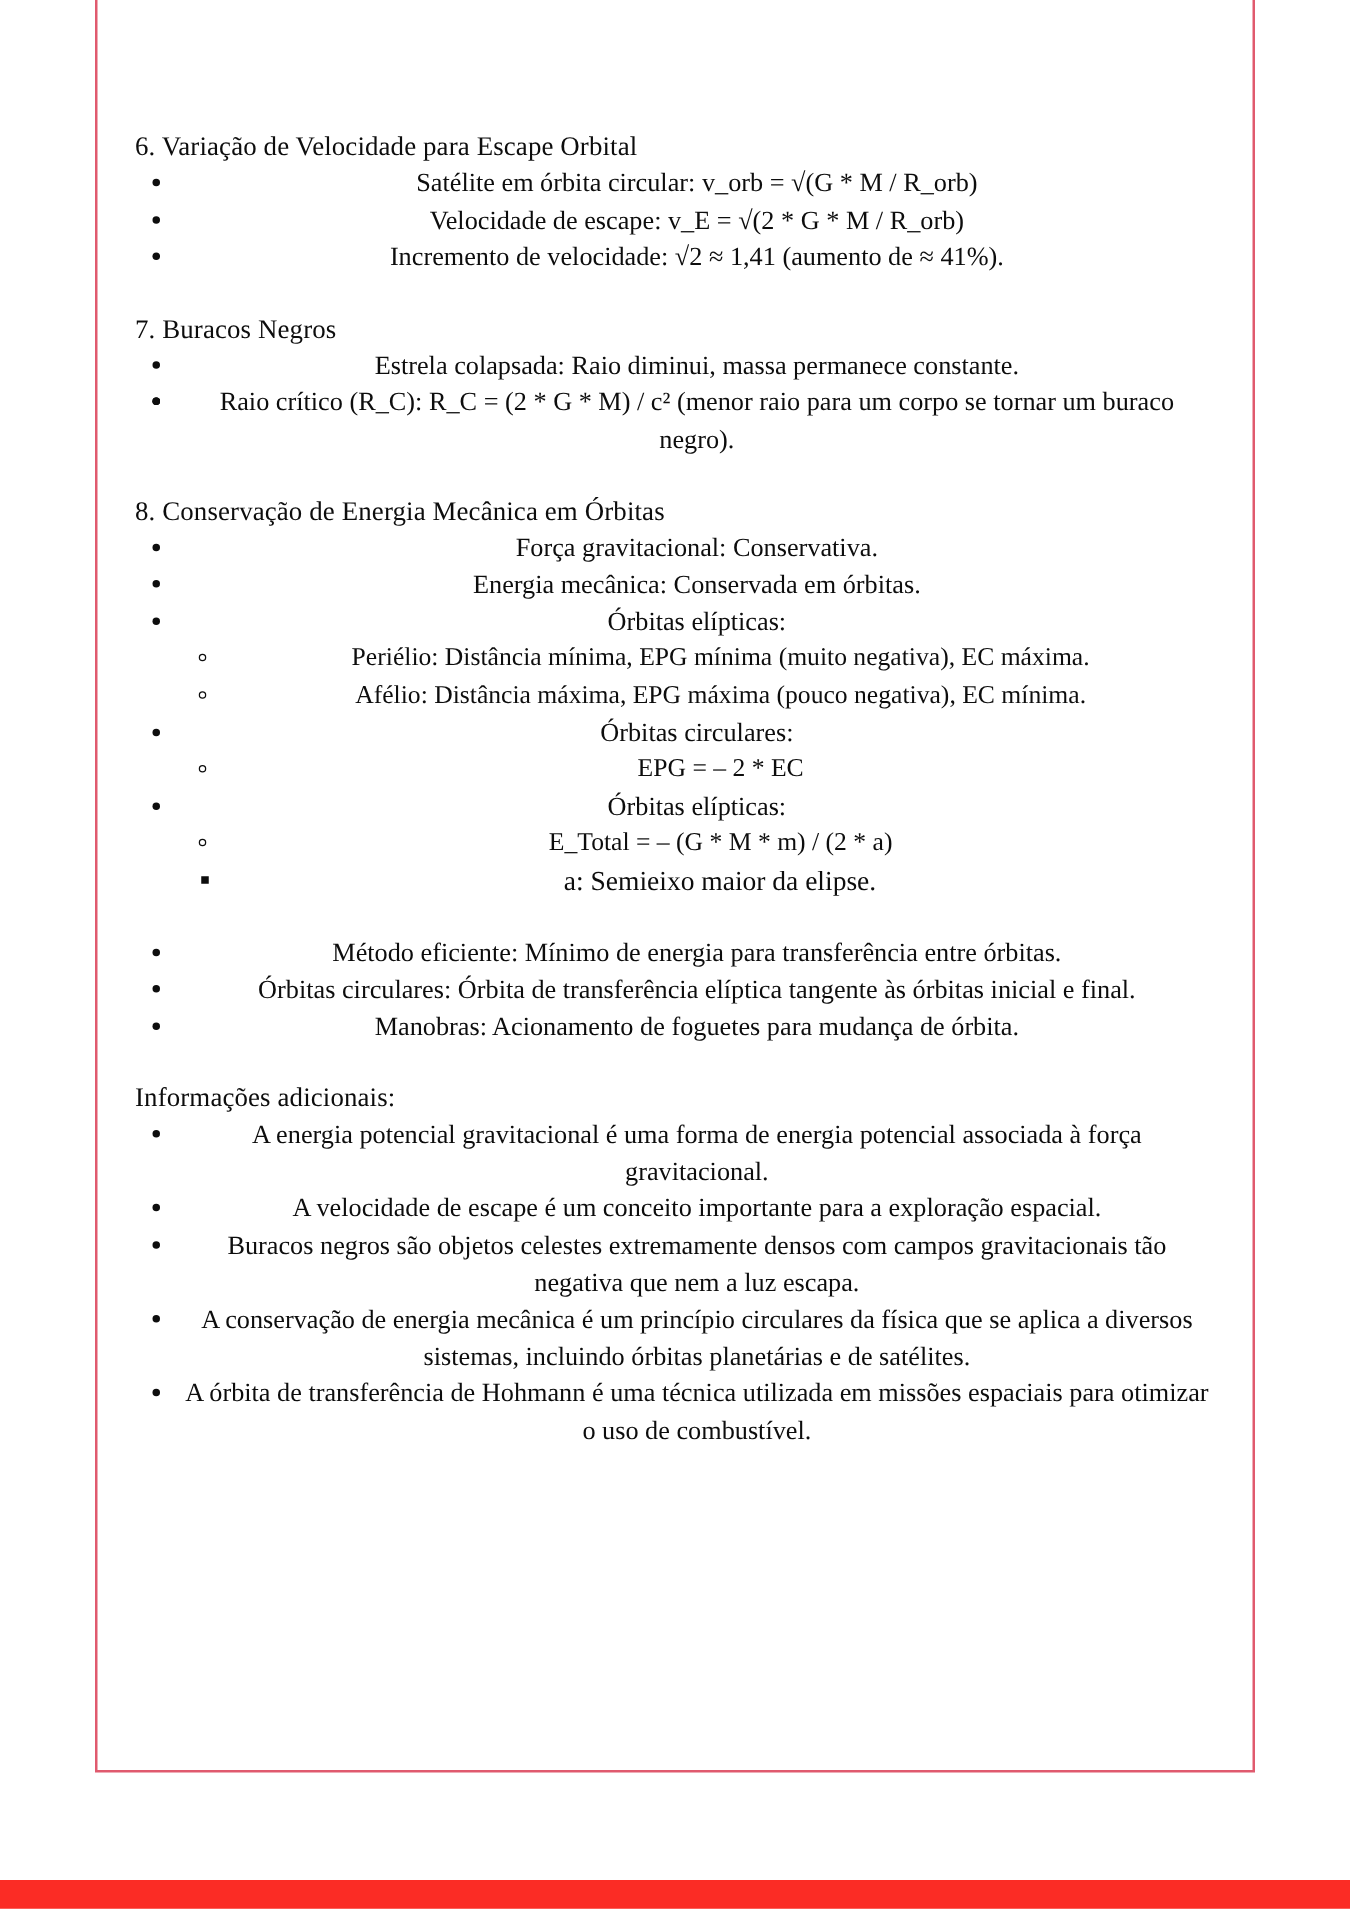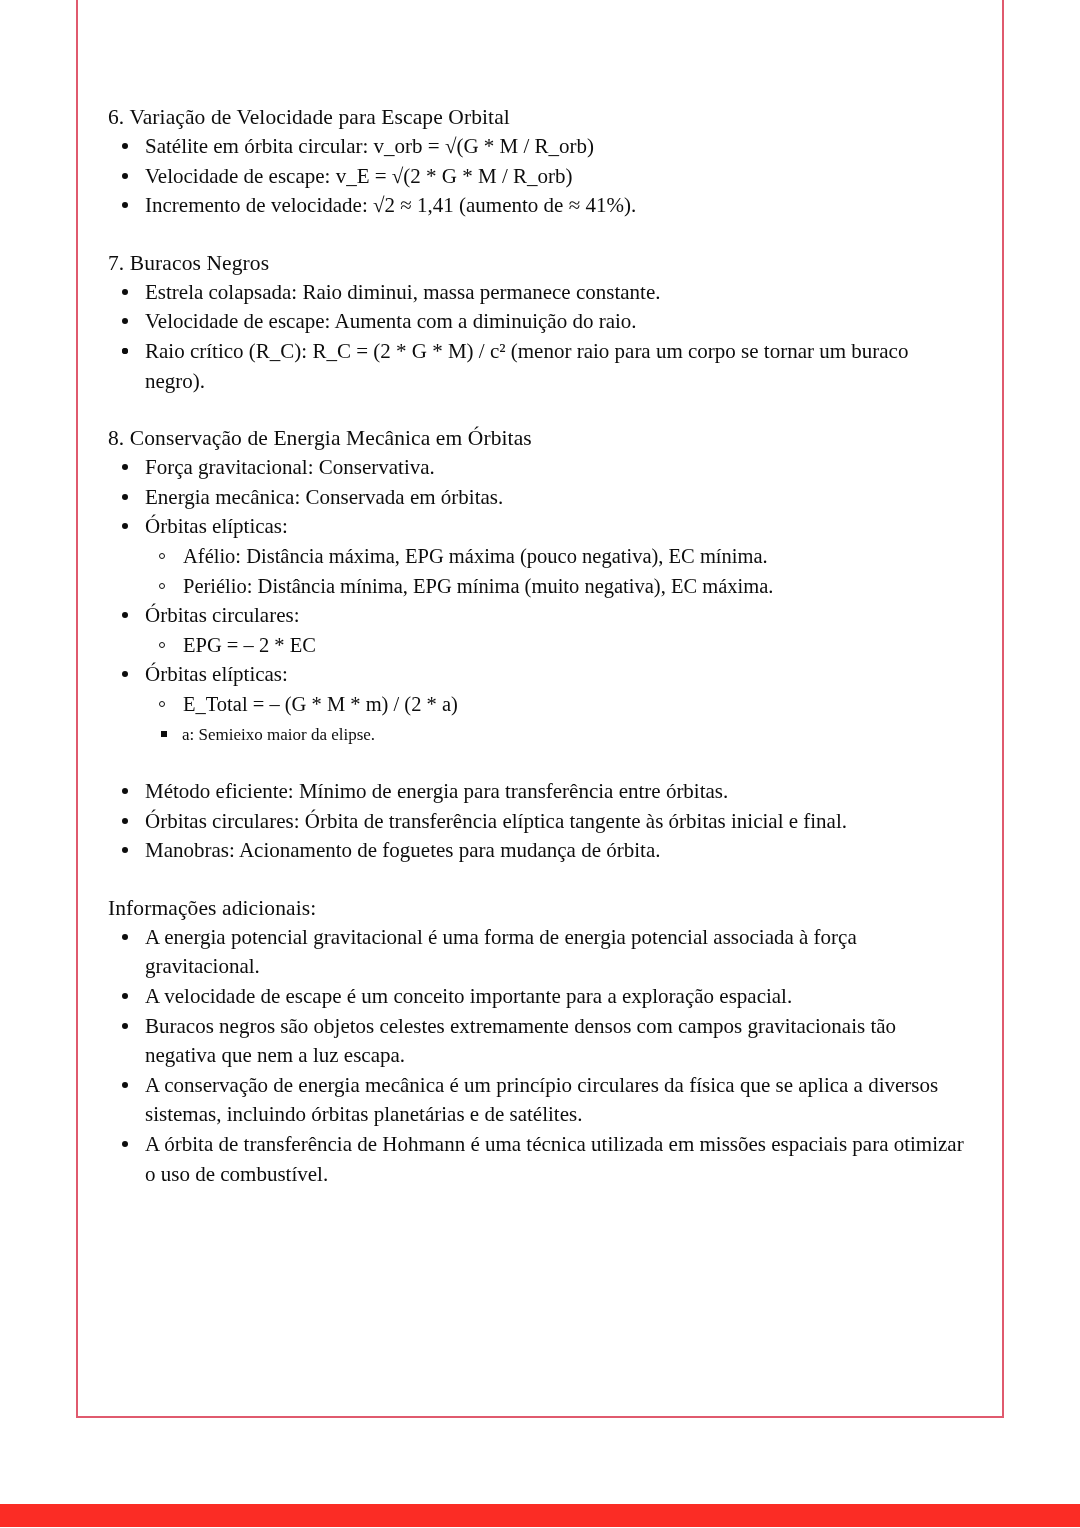--- a/index.html
+++ b/index.html
@@ -58,20 +58,21 @@
     margin: 0 0 0 0;
   }
   .gap-before {
     margin-top: 28px;
   }
 
   ul.lv1, ul.lv2, ul.lv3 {
     margin: 0;
     padding: 0;
     list-style: none;
+    text-align: center;
   }
   ul.lv1 > li, ul.lv2 > li, ul.lv3 > li {
     position: relative;
     font-size: 21px;
     line-height: 29.6px;
     margin: 0;
     padding: 0;
   }
 
   
@@ -108,21 +109,21 @@
     background: transparent;
     box-sizing: border-box;
   }
 
   
   ul.lv3 {
     margin-left: 40px;
   }
   ul.lv3 > li {
     padding-left: 34px;
-    font-size: 17px;
+    font-size: 22px;
   }
   ul.lv3 > li > .bullet3 {
     position: absolute;
     left: 13px;
     top: 11px;
     width: 6px;
     height: 6px;
     background: #0d0d0d;
   }
 </style>
@@ -139,36 +140,36 @@
       <li><span class="bullet1"></span><span>Satélite em órbita circular: v_orb = √(G * M / R_orb)</span></li>
       <li><span class="bullet1"></span><span>Velocidade de escape: v_E = √(2 * G * M / R_orb)</span></li>
       <li><span class="bullet1"></span><span>Incremento de velocidade: √2 ≈ 1,41 (aumento de ≈ 41%).</span></li>
     </ul>
   </div>
 
   <div class="block gap-before">
     <h2 class="sec-head">7. Buracos Negros</h2>
     <ul class="lv1">
       <li><span class="bullet1"></span><span>Estrela colapsada: Raio diminui, massa permanece constante.</span></li>
-      <li><span class="bullet1"></span><span>Velocidade de escape: Aumenta com a diminuição do raio.</span></li>
+      <li><span class="bullet1"></span></li>
       <li><span class="bullet1"></span></li>
       <li><span class="bullet1"></span><span>Raio crítico (R_C): R_C = (2 * G * M) / c² (menor raio para um corpo se tornar um buraco negro).</span></li>
     </ul>
   </div>
 
   <div class="block gap-before">
     <h2 class="sec-head">8. Conservação de Energia Mecânica em Órbitas</h2>
     <ul class="lv1">
       <li><span class="bullet1"></span><span>Força gravitacional: Conservativa.</span></li>
       <li><span class="bullet1"></span><span>Energia mecânica: Conservada em órbitas.</span></li>
       <li><span class="bullet1"></span><span>Órbitas elípticas:</span></li>
     </ul>
     <ul class="lv2">
+      <li><span class="bullet2"></span><span>Periélio: Distância mínima, EPG mínima (muito negativa), EC máxima.</span></li>
       <li><span class="bullet2"></span><span>Afélio: Distância máxima, EPG máxima (pouco negativa), EC mínima.</span></li>
-      <li><span class="bullet2"></span><span>Periélio: Distância mínima, EPG mínima (muito negativa), EC máxima.</span></li>
     </ul>
     <ul class="lv1">
       <li><span class="bullet1"></span><span>Órbitas circulares:</span></li>
     </ul>
     <ul class="lv2">
       <li><span class="bullet2"></span><span>EPG = – 2 * EC</span></li>
     </ul>
     <ul class="lv1">
       <li><span class="bullet1"></span><span>Órbitas elípticas:</span></li>
     </ul>

